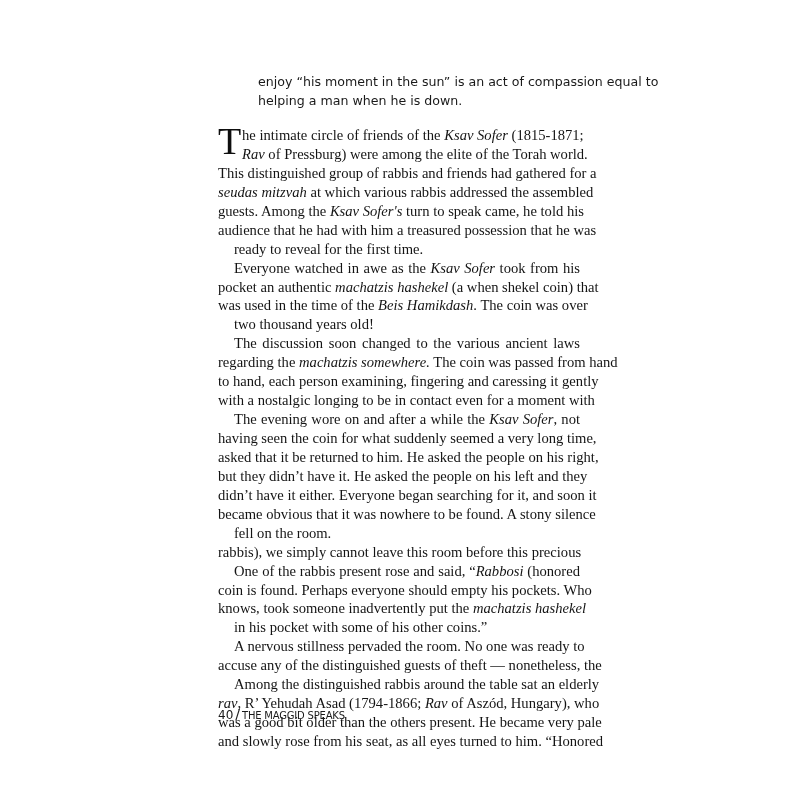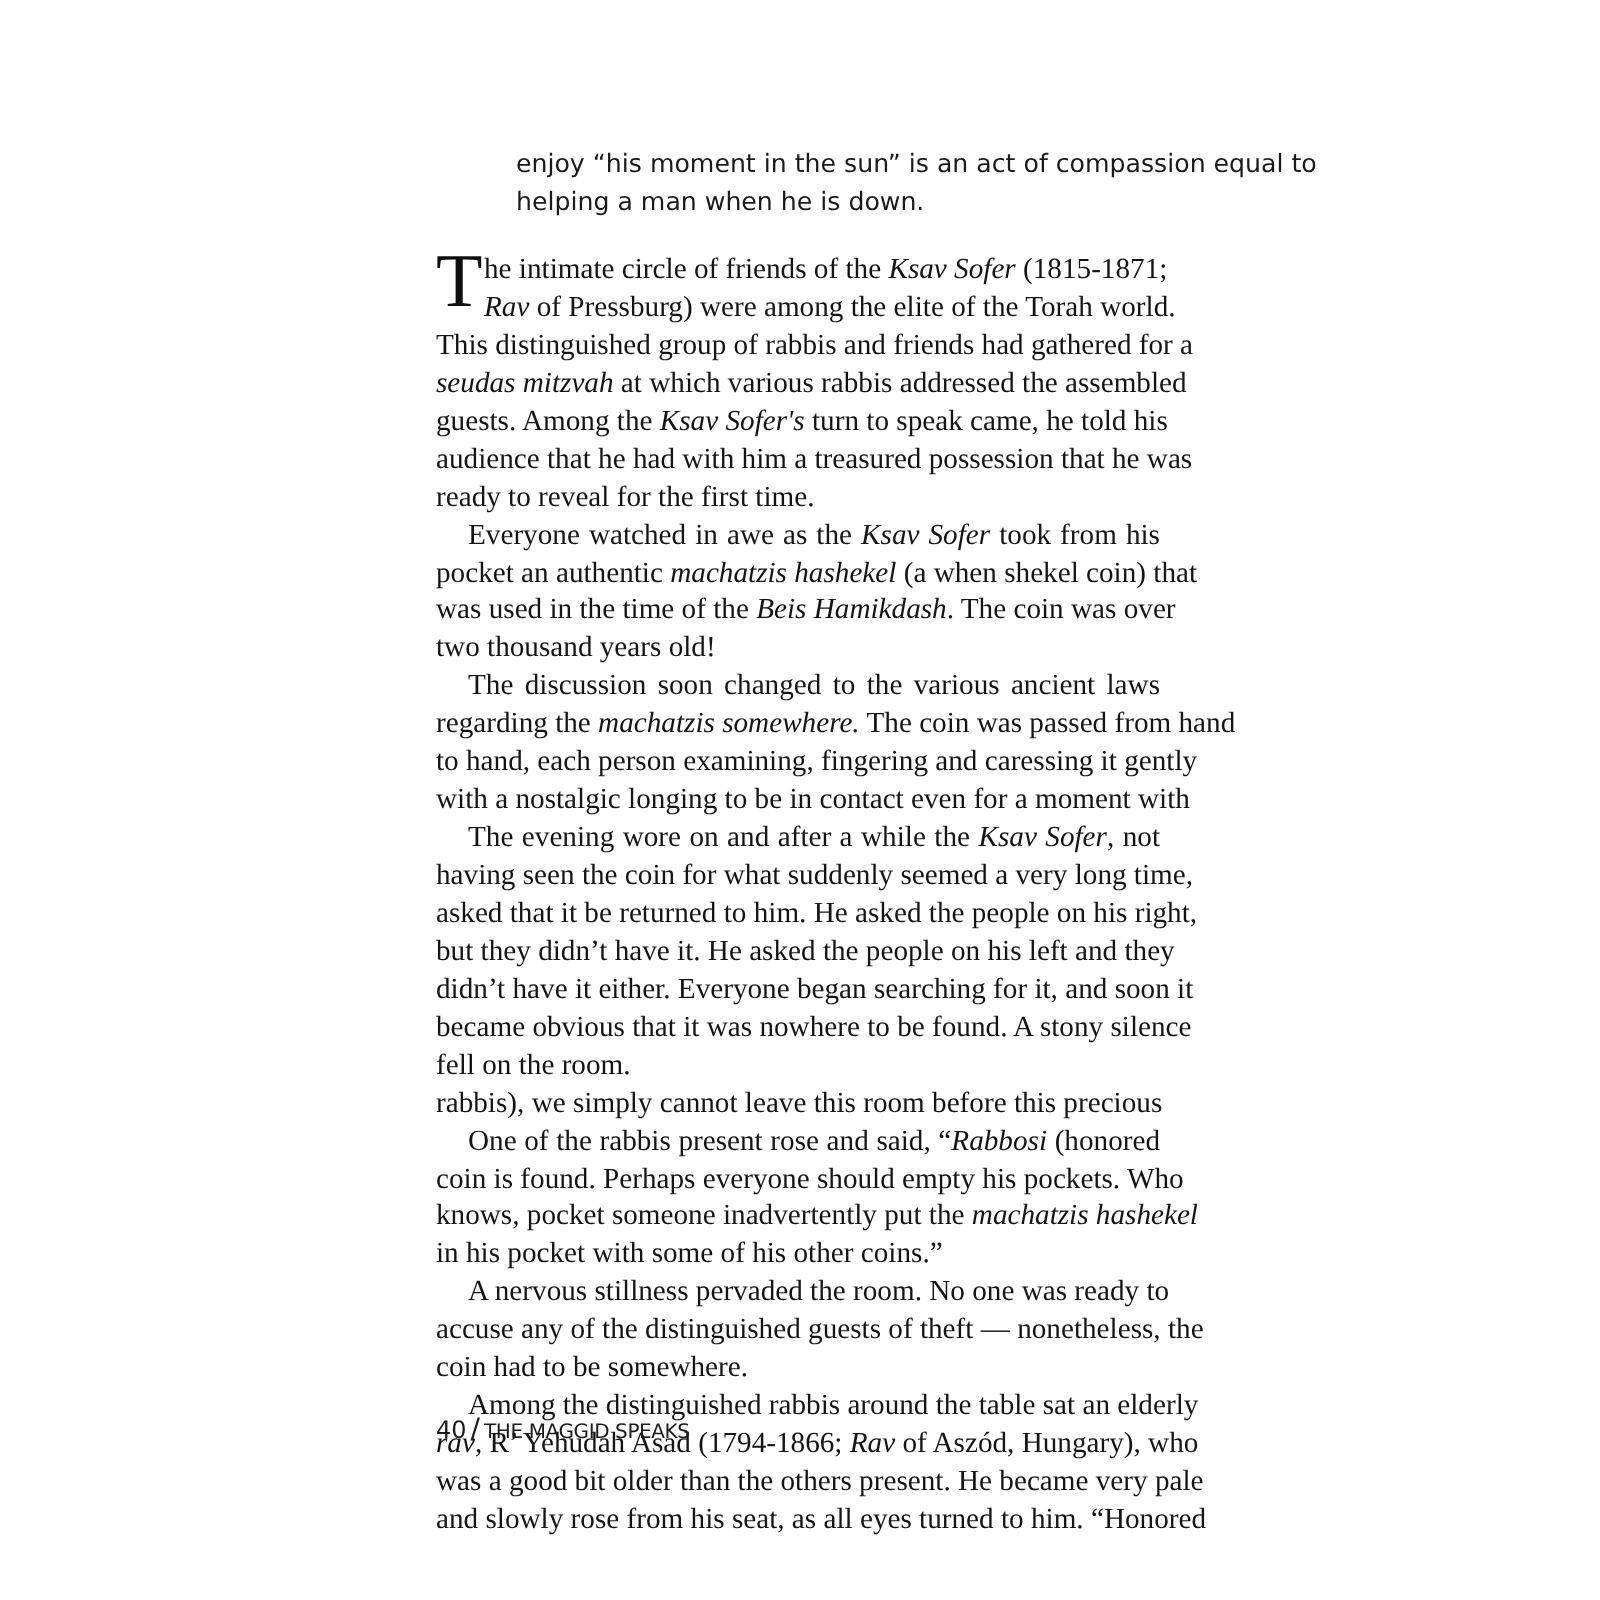--- a/index.html
+++ b/index.html
@@ -51,20 +51,21 @@
     .body-text .line {
       display: block;
       white-space: nowrap;
       text-align: justify;
       text-align-last: justify;
       height: 18.95px;
       overflow: visible;
     }
     .body-text .line.last {
       text-align-last: left;
+      margin-left: 16px;
     }
     .body-text .line.indent {
       padding-left: 16px;
     }
     .body-text .line.dropcap-line {
       padding-left: 24px;
     }
     .body-text .line.dropcap-follow {
       padding-left: 24px;
     }
@@ -130,25 +131,24 @@
       <span class="line indent"><span>The evening wore on and after a while the </span><span class="seg-i">Ksav Sofer</span><span>, not</span></span>
       <span class="line"><span>having seen the coin for what suddenly seemed a very long time,</span></span>
       <span class="line"><span>asked that it be returned to him. He asked the people on his right,</span></span>
       <span class="line"><span>but they didn’t have it. He asked the people on his left and they</span></span>
       <span class="line"><span>didn’t have it either. Everyone began searching for it, and soon it</span></span>
       <span class="line"><span>became obvious that it was nowhere to be found. A stony silence</span></span>
       <span class="line last"><span>fell on the room.</span></span>
       <span class="line"><span>rabbis), we simply cannot leave this room before this precious</span></span>
       <span class="line indent"><span>One of the rabbis present rose and said, “</span><span class="seg-i">Rabbosi</span><span> (honored</span></span>
       <span class="line"><span>coin is found. Perhaps everyone should empty his pockets. Who</span></span>
-      <span class="line"><span>knows, pocket someone inadvertently put the </span><span class="seg-i">machatzis hashekel</span></span>
+      <span class="line"><span>knows, took someone inadvertently put the </span><span class="seg-i">machatzis hashekel</span></span>
       <span class="line last"><span>in his pocket with some of his other coins.”</span></span>
       <span class="line indent"><span>A nervous stillness pervaded the room. No one was ready to</span></span>
       <span class="line"><span>accuse any of the distinguished guests of theft — nonetheless, the</span></span>
-      <span class="line last"><span>coin had to be somewhere.</span></span>
       <span class="line indent"><span>Among the distinguished rabbis around the table sat an elderly</span></span>
       <span class="line"><span class="seg-i">rav</span><span>, R’ Yehudah Asad (1794-1866; </span><span class="seg-i">Rav</span><span> of Aszód, Hungary), who</span></span>
       <span class="line"><span>was a good bit older than the others present. He became very pale</span></span>
       <span class="line"><span>and slowly rose from his seat, as all eyes turned to him. “Honored</span></span>
     </div>
 
   <div class="footer">
     <span class="num">40</span><span class="slash">/</span><span class="title">THE MAGGID SPEAKS</span>
   </div>
 

